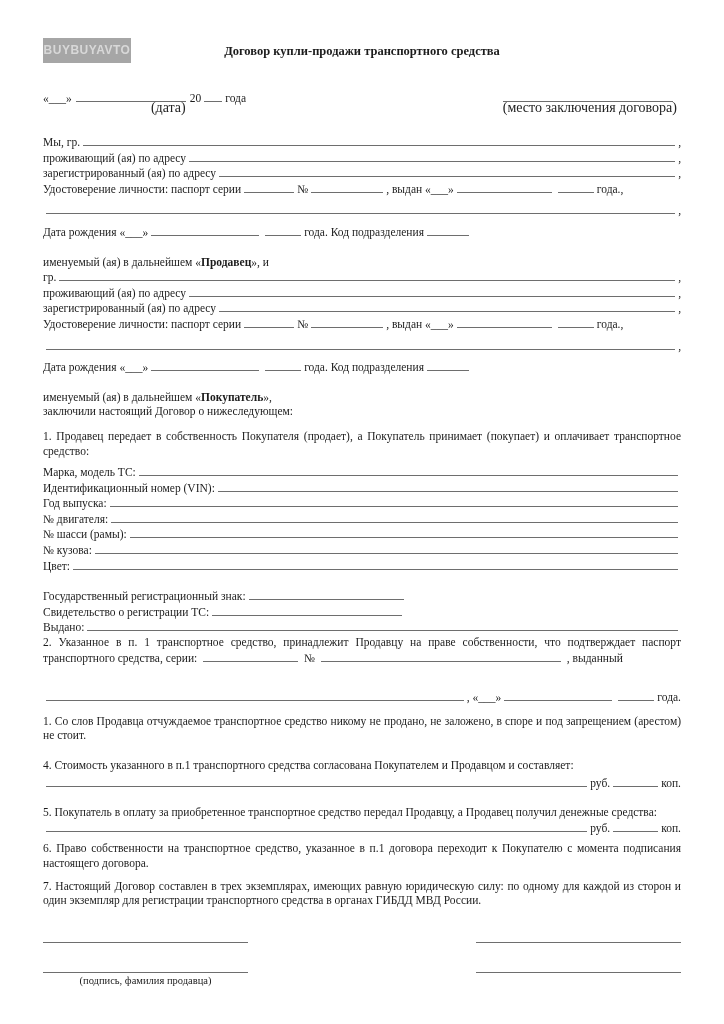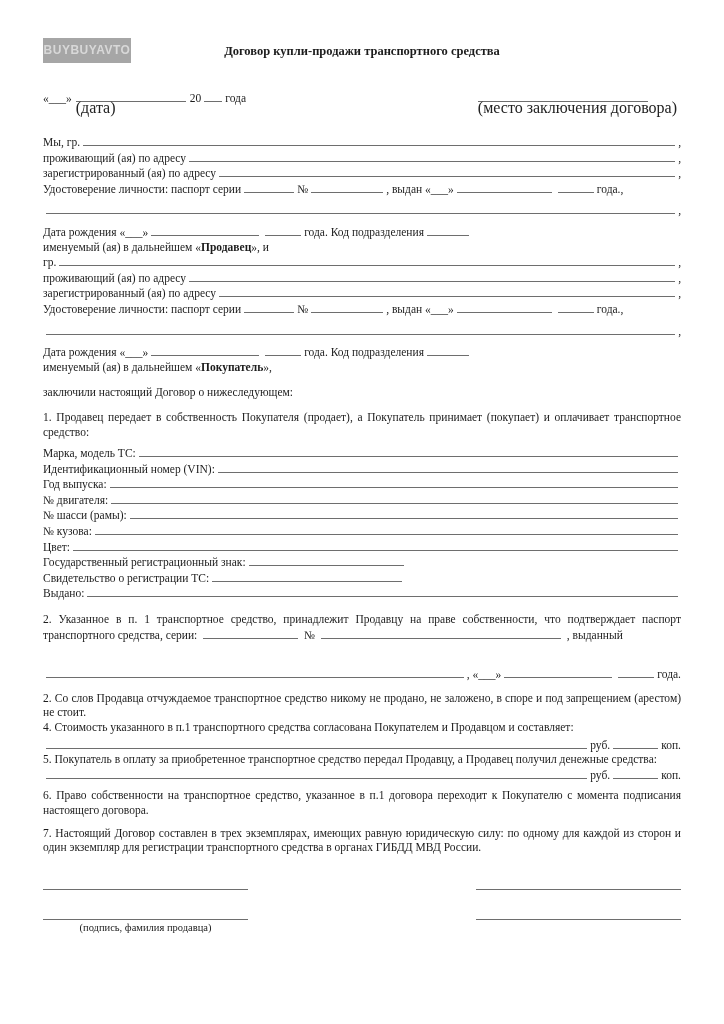--- a/index.html
+++ b/index.html
@@ -35,28 +35,28 @@
   .row{display:flex;align-items:baseline;white-space:nowrap;}
   .fill{border-bottom:1px solid #6e6e6e;height:11px;margin:0 3px;flex:0 0 auto;}
   .grow{flex:1 1 auto;}
   .ifill{display:inline-block;border-bottom:1px solid #6e6e6e;height:11px;vertical-align:baseline;margin:0 3px;}
   .w18{width:18px}.w36{width:36px}.w42{width:42px}.w45{width:45px}.w50{width:50px}
   .w72{width:72px}.w95{width:95px}.w108{width:108px}.w110{width:110px}
   .w155{width:155px}.w170{width:170px}.w190{width:190px}.w240{width:240px}
   .just{text-align:justify;}
   .b{font-weight:bold;}
   .mt2{margin-top:2px}.mt6{margin-top:6px}.mt9{margin-top:9px}.mt10{margin-top:10px}
-  .mt11{margin-top:11px}.mt14{margin-top:24px}.mt15{}.mt16{margin-top:8px}
+  .mt11{}.mt14{margin-top:24px}.mt15{margin-top:15px}.mt16{margin-top:8px}
   .mt20{margin-top:20px}
   
   .dateline{display:flex;justify-content:space-between;align-items:baseline;margin-top:22px;}
   .dl-left{display:flex;align-items:baseline;white-space:nowrap;}
   .ucol{display:inline-flex;flex-direction:column;margin:0 4px;}
   .ucol .uline{border-bottom:1px solid #6e6e6e;height:11px;}
-  .ucol .cap{font-size:16px;line-height:12px;text-align:left;color:#222;}
+  .ucol .cap{font-size:14px;line-height:12px;text-align:right;color:#222;}
   
   .sigs{display:flex;justify-content:space-between;margin-top:22px;}
   .sig-col{width:205px;}
   .sig-line{border-bottom:1px solid #6e6e6e;height:12px;}
   .sig-line.second{margin-top:17px;}
   .sig-cap{font-size:10.5px;text-align:center;margin-top:1px;}
 </style>
 </head>
 <body>
 
@@ -226,21 +226,21 @@
     <span>, выданный</span>
   </div>
   <div class="row mt14">
     <span class="fill grow"></span>
     <span>, «___»</span>
     <span class="fill w108"></span>
     <span class="fill w36"></span>
     <span>года.</span>
   </div>
 
-  <div class="just mt9">2. Со слов Продавца отчуждаемое транспортное средство никому не продано, не заложено, в споре и под запрещением (арестом) не стоит.</div>
+  <div class="just mt9">1. Со слов Продавца отчуждаемое транспортное средство никому не продано, не заложено, в споре и под запрещением (арестом) не стоит.</div>
 
   <div class="just mt15">4. Стоимость указанного в п.1 транспортного средства согласована Покупателем и Продавцом и составляет:</div>
   <div class="row mt2">
     <span class="fill grow"></span>
     <span>руб.</span>
     <span class="fill w45"></span>
     <span>коп.</span>
   </div>
 
   <div class="just mt15">5. Покупатель в оплату за приобретенное транспортное средство передал Продавцу, а Продавец получил денежные средства:</div>

